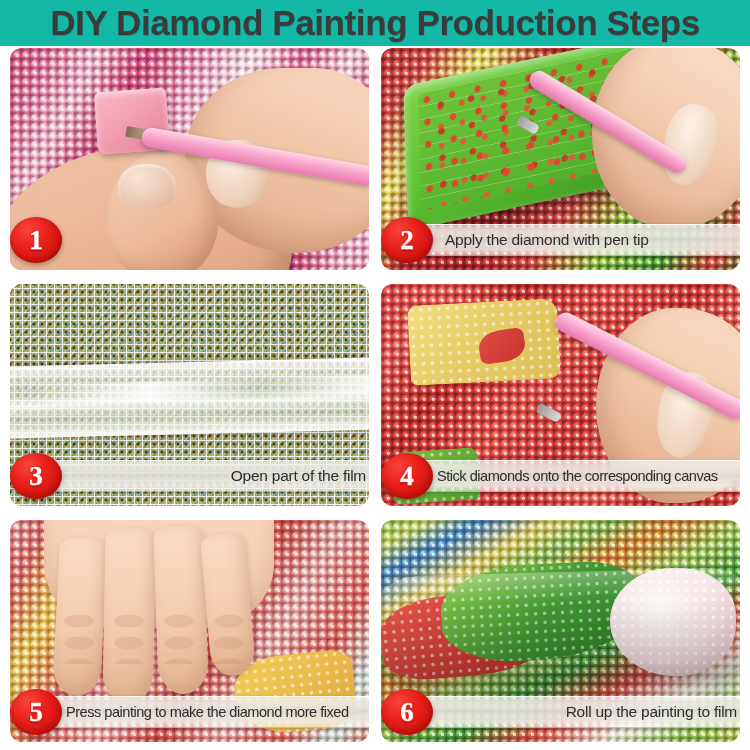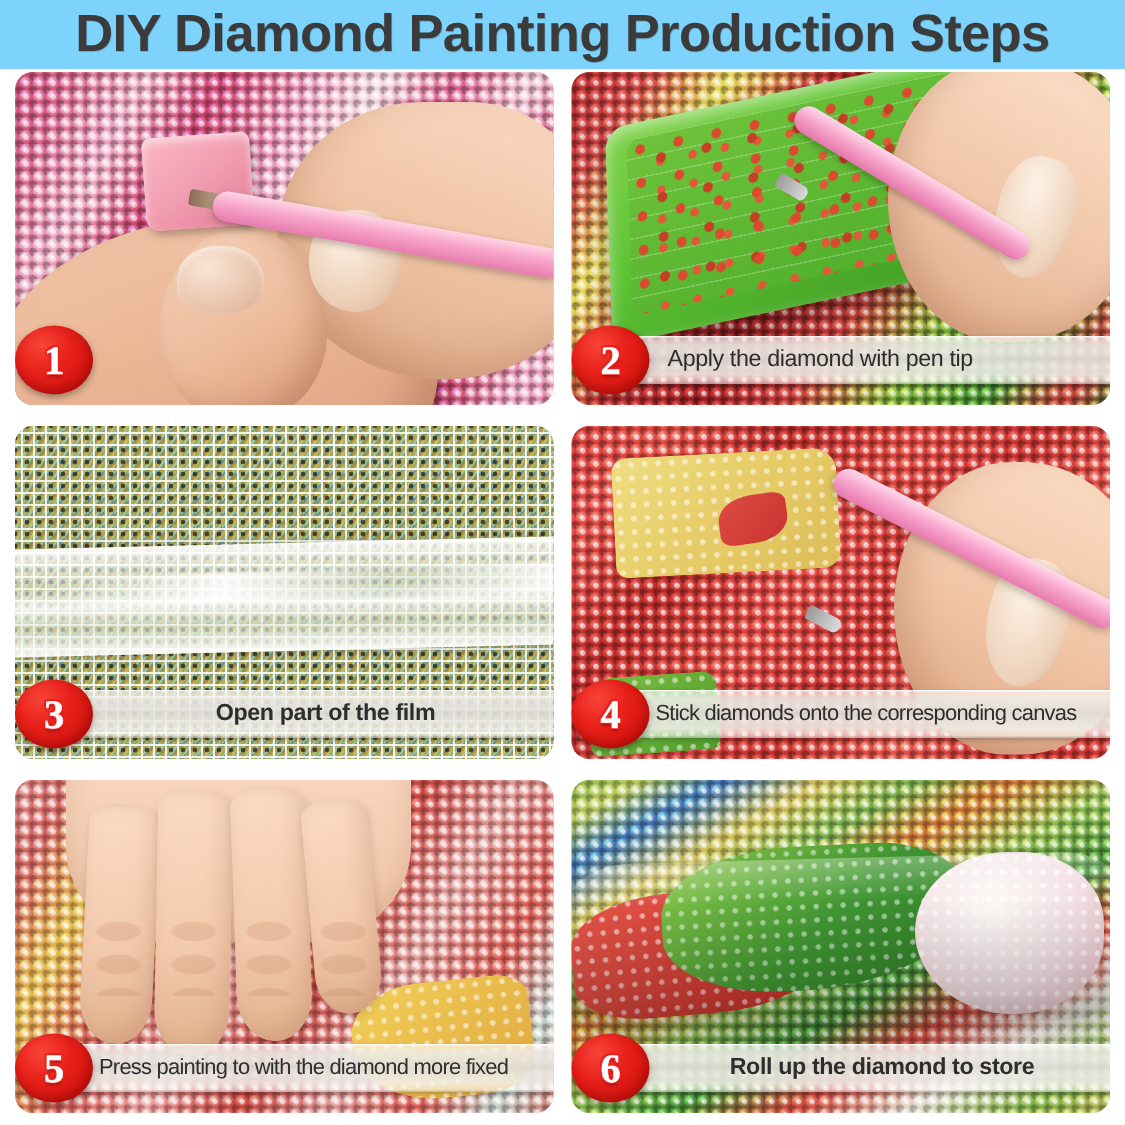--- a/index.html
+++ b/index.html
@@ -21,21 +21,21 @@
 
   
   .title-bar {
     position: absolute;
     top: 0; left: 0;
     width: 750px;
     height: 46px;
     display: flex;
     align-items: center;
     justify-content: center;
-    background: #7dd3fc;
+    background: #14b8a6;
   }
   .title-text {
     font-family: "Liberation Sans", sans-serif;
     font-size: 35px;
     font-weight: bold;
     letter-spacing: -0.4px;
     color: #3b3b3b;
     white-space: nowrap;
     text-shadow: 0.5px 0.5px 0 rgba(0,0,0,0.18);
   }
@@ -460,21 +460,21 @@
     flex: 1;
     padding-left: 54px;
     padding-right: 6px;
     font-family: "Liberation Sans", sans-serif;
     font-size: 15.5px;
     font-weight: 500;
     color: #2d2d2d;
     white-space: nowrap;
     letter-spacing: -0.25px;
   }
-  .caption-text.center { text-align: center; padding-left: 48px; font-weight: bold; }
+  .caption-text.center { text-align: right; padding-left: 48px; }
   .caption-text.tight  { font-size: 14.6px; letter-spacing: -0.5px; padding-left: 50px; }
 
   .badge {
     position: absolute;
     left: 0px;
     bottom: 7px;
     width: 52px;
     height: 46px;
     border-radius: 50%;
     background: radial-gradient(ellipse at 34% 28%, #f8443a 0%, #e8201a 40%, #cc0f0a 100%);
@@ -589,38 +589,38 @@
         <div class="beadmask"></div>
         <div class="p5-yellow"></div>
         <div class="p5-palm"></div>
         <div class="p5-f1"></div>
         <div class="p5-f2"></div>
         <div class="p5-f3"></div>
         <div class="p5-f4"></div>
         <div class="p5-knuckles"></div>
       </div>
       <div class="caption shifted">
-        <span class="caption-text tight">Press painting to with the diamond more fixed</span>
+        <span class="caption-text tight">Press painting to make the diamond more fixed</span>
       </div>
       <div class="badge">
         <span class="badge-num">5</span>
       </div>
     </div>
 
     <div class="panel">
       <div class="photo">
         <div class="beads p6-bg"></div>
         <div class="beadmask"></div>
         <div class="p6-red"></div>
         <div class="p6-green"></div>
         <div class="p6-white"></div>
         <div class="p6-roll"></div>
       </div>
       <div class="caption">
-        <span class="caption-text center">Roll up the diamond to store</span>
+        <span class="caption-text center">Roll up the painting to film</span>
       </div>
       <div class="badge">
         <span class="badge-num">6</span>
       </div>
     </div>
 
   </div>
 </div>
 
 </body></html>

